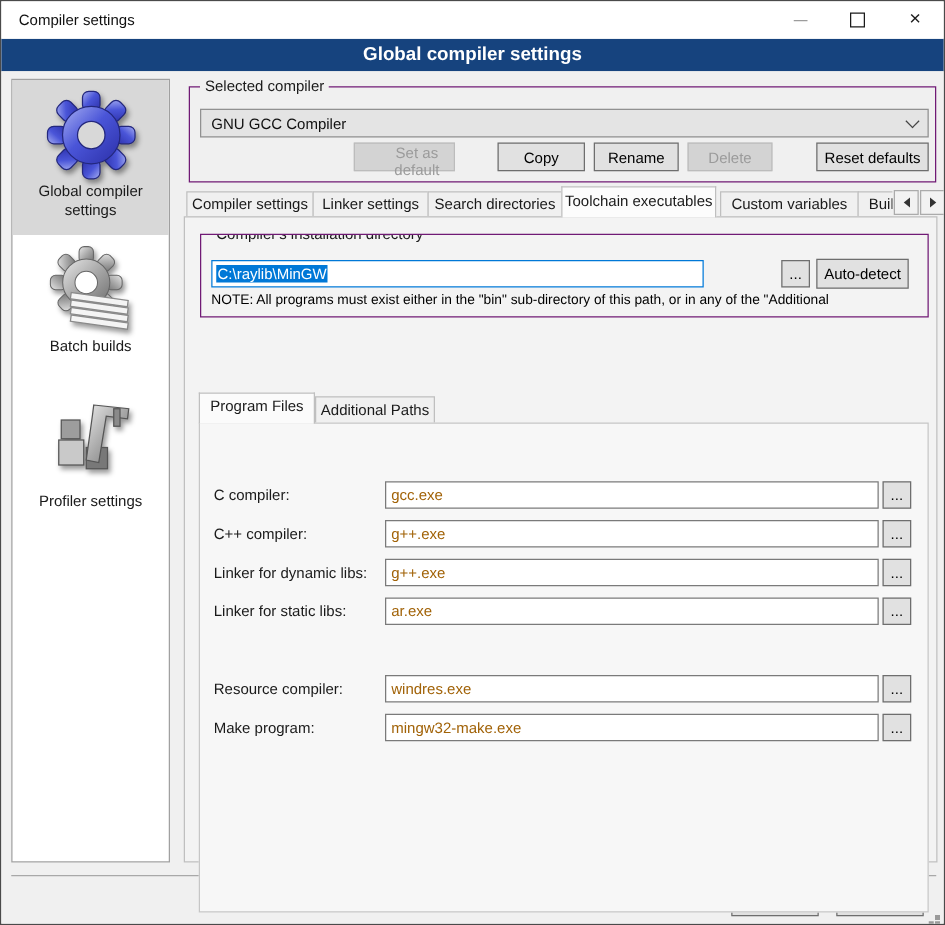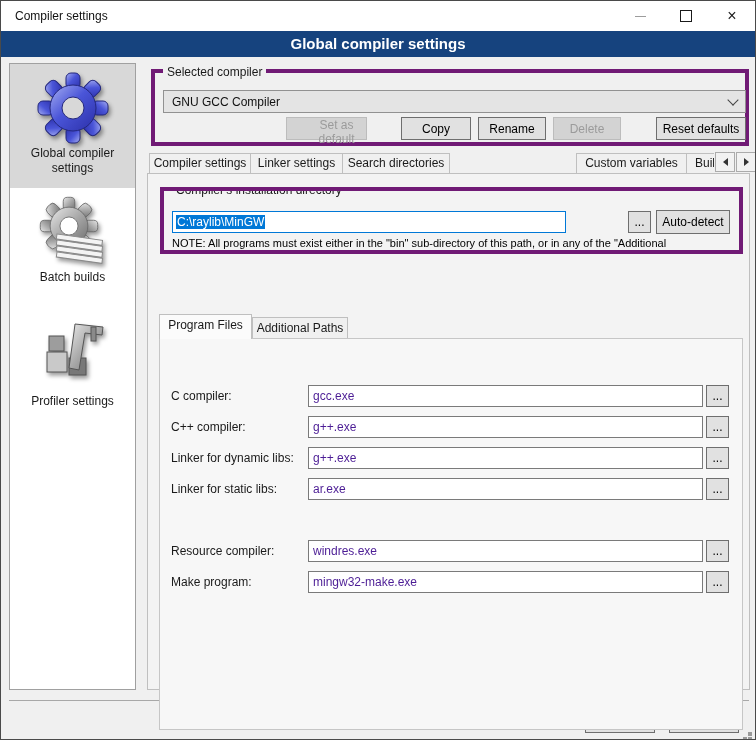--- a/index.html
+++ b/index.html
@@ -19,21 +19,21 @@
   
   .bodyarea{position:relative;height:682px;background:#f0f0f0;}
   
   .listbox{position:absolute;left:8px;top:6px;width:127px;height:627px;background:#fff;
            border:1px solid #a0a0a0;box-sizing:border-box;}
   .cat-item{height:124px;text-align:center;padding-top:6px;box-sizing:border-box;cursor:default;}
   .cat-item.selected{background:#d8d8d8;}
   .cat-item .cat-label{font-size:12px;color:#1a1a1a;line-height:15px;padding:0 6px;}
   .cat-icon{display:block;margin:0 auto;filter:drop-shadow(2px 3px 2px rgba(0,0,0,.4));}
   
-  .group{position:absolute;border:4px solid #701a75;box-sizing:border-box;}
+  .group{position:absolute;border:1px solid #701a75;box-sizing:border-box;}
   .glabel{position:absolute;top:-8px;left:8px;font-size:12px;color:#1a1a1a;padding:0 4px;}
   .bg0{background:#f0f0f0;}
   .bg1{background:#f3f3f3;}
   
   .combobox{position:absolute;background:#e4e4e4;border:1px solid #919191;box-sizing:border-box;
             font-size:12px;color:#111;display:flex;align-items:center;padding:0 8px;cursor:default;}
   .combobox .cbtext{flex:1;overflow:hidden;white-space:nowrap;}
   .chev{width:7px;height:7px;border-right:1.4px solid #444;border-bottom:1.4px solid #444;
         transform:rotate(45deg);margin-top:-4px;}
   
@@ -61,21 +61,21 @@
   .subtab{position:absolute;height:36px;background:#f0f0f0;border:1px solid #bfbfbf;box-sizing:border-box;
           font-size:12px;line-height:20px;text-align:center;color:#1a1a1a;cursor:default;}
   .subtab.active{background:#fbfbfb;height:25px;border-bottom:none;z-index:3;}
   .subpanel{position:absolute;left:11px;top:164px;width:584px;height:392px;background:#f7f7f7;
             border:1px solid #c6c6c6;box-sizing:border-box;}
   
   .frow{position:absolute;left:0;width:100%;height:22px;margin-top:38px;}
   .flabel{position:absolute;left:11px;top:4px;font-size:12px;color:#1a1a1a;}
   .ftext{position:absolute;left:148px;top:0;width:395px;height:22px;box-sizing:border-box;
          border:1px solid #7a7a7a;background:#fff;font-size:12px;padding:0 4px;
-         font-family:"Liberation Sans",sans-serif;color:#4c1d95;}
+         font-family:"Liberation Sans",sans-serif;color:#a16207;}
   .browse{left:546px;top:0;width:23px;height:22px;line-height:10px;}
   .fcombo{left:148px;top:0;width:421px;height:22px;}
   
   .divider{position:absolute;left:8px;top:643px;width:740px;height:1px;background:#a8a8a8;}
   .grip{position:absolute;right:3px;bottom:3px;width:4px;height:4px;background:#9a9a9a;
         box-shadow:-5px 5px 0 #9a9a9a, 0 5px 0 #9a9a9a, -10px 10px 0 #9a9a9a, -5px 10px 0 #9a9a9a, 0 10px 0 #9a9a9a;}
 </style>
 </head>
 <body>
 
@@ -180,20 +180,21 @@
       <button class="btn disabled" style="left:131px;top:44px;width:81px;height:23px;padding-left:20px;">Set as default</button>
       <button class="btn" style="left:246px;top:44px;width:70px;height:23px;">Copy</button>
       <button class="btn" style="left:323px;top:44px;width:68px;height:23px;">Rename</button>
       <button class="btn disabled" style="left:398px;top:44px;width:68px;height:23px;">Delete</button>
       <button class="btn" style="left:501px;top:44px;width:90px;height:23px;">Reset defaults</button>
     </div>
 
     <div class="tab" style="left:148px;width:102px;">Compiler settings</div>
     <div class="tab" style="left:249px;width:93px;">Linker settings</div>
     <div class="tab" style="left:341px;width:108px;">Search directories</div>
+    <div class="tab active" style="left:448px;width:124px;line-height:23px;">Toolchain executables</div>
     <div class="tab" style="left:575px;width:111px;">Custom variables</div>
     <div class="tab" style="left:685px;width:28px;border-right:none;text-align:left;padding-left:8px;">Build</div>
     <div class="tabspin" style="left:714px;">
       <div class="tri left"></div>
     </div>
     <div class="tabspin" style="left:735px;">
       <div class="tri right"></div>
     </div>
 
     <div class="tabpanel">

